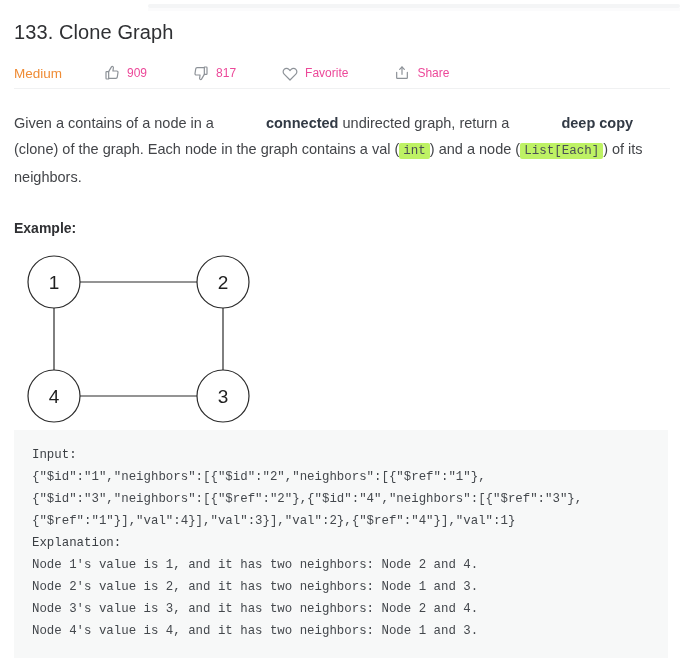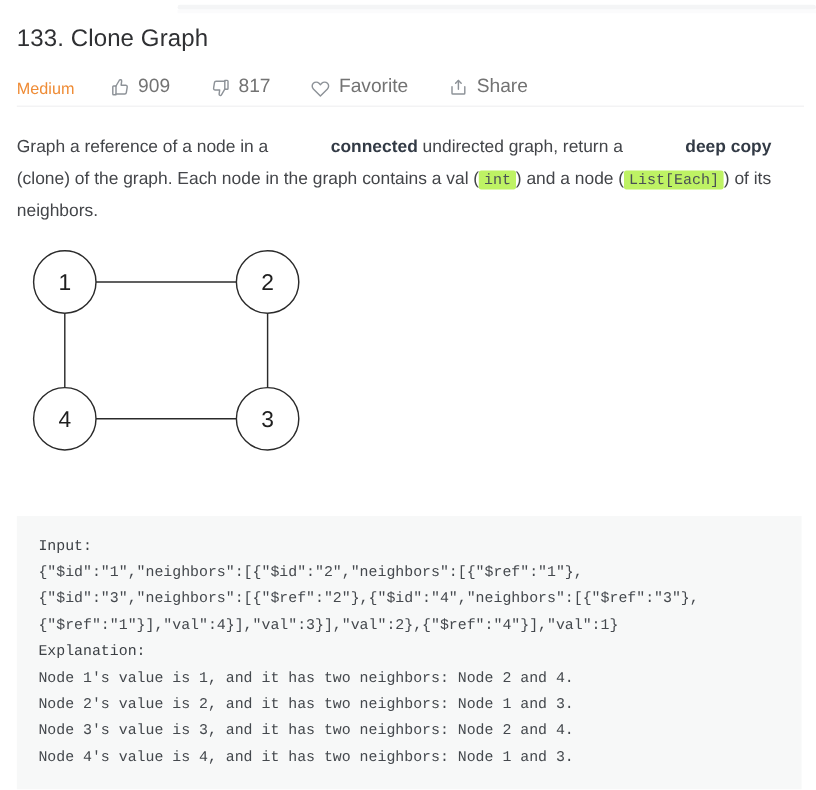--- a/index.html
+++ b/index.html
@@ -55,21 +55,21 @@
     font-weight: 400;
     color: #2f3033;
     letter-spacing: 0.1px;
   }
 
   .actionbar {
     display: flex;
     align-items: center;
     height: 30px;
     margin-top: 12px;
-    gap: 4px;
+    gap: 16px;
   }
   .difficulty {
     font-size: 13.5px;
     color: #ef8c36;
     font-weight: 500;
     margin-right: 26px;
     cursor: default;
   }
   .action {
     display: flex;
@@ -82,21 +82,21 @@
   }
   .action .ico {
     display: inline-flex;
     width: 16px;
     height: 16px;
     align-items: center;
     justify-content: center;
     color: #8d9298;
   }
   .action .ico svg { display: block; }
-  .action .cnt { color: #737373; font-size: 16px; }
+  .action .cnt { color: #ec4899; font-size: 12px; }
 
   .divider {
     position: absolute;
     left: 14px;
     top: 88px;
     width: 656px;
     height: 1px;
     background: #f0f1f2;
   }
 
@@ -201,22 +201,23 @@
             <path d="M4 11v8a1 1 0 0 0 1 1h14a1 1 0 0 0 1-1v-8"></path>
             <path d="M12 14V3"></path>
             <path d="M8.5 6.5L12 3l3.5 3.5"></path>
           </svg>
         </span>
         <span class="cnt">Share</span>
       </span>
 
     </div>
 
-    <div class="desc"><span>Graph a reference of a node in a </span><b>connected</b><span> undirected graph, return a </span><b>deep copy</b><span> (clone) of the graph. Each node in the graph contains a val (</span><code class="inline">int</code><span>) and a node (</span><code class="inline">List[Each]</code><span>) of its neighbors.</span></div>
-
+    <div class="desc"><span>Given a contains of a node in a </span><b>connected</b><span> undirected graph, return a </span><b>deep copy</b><span> (clone) of the graph. Each node in the graph contains a val (</span><code class="inline">int</code><span>) and a node (</span><code class="inline">List[Each]</code><span>) of its neighbors.</span></div>
+
+    <div class="example-label">Example:</div>
 
     <div class="graph-wrap">
       <svg width="260" height="185" viewBox="0 0 260 185">
         <g id="graph-edges">
             <line x1="66" y1="32" x2="183" y2="32" stroke="#2b2b2b" stroke-width="1.2"></line>
             <line x1="209" y1="58" x2="209" y2="120" stroke="#2b2b2b" stroke-width="1.2"></line>
             <line x1="183" y1="146" x2="66" y2="146" stroke="#2b2b2b" stroke-width="1.2"></line>
             <line x1="40" y1="120" x2="40" y2="58" stroke="#2b2b2b" stroke-width="1.2"></line>
           </g>
         <g id="graph-nodes">

